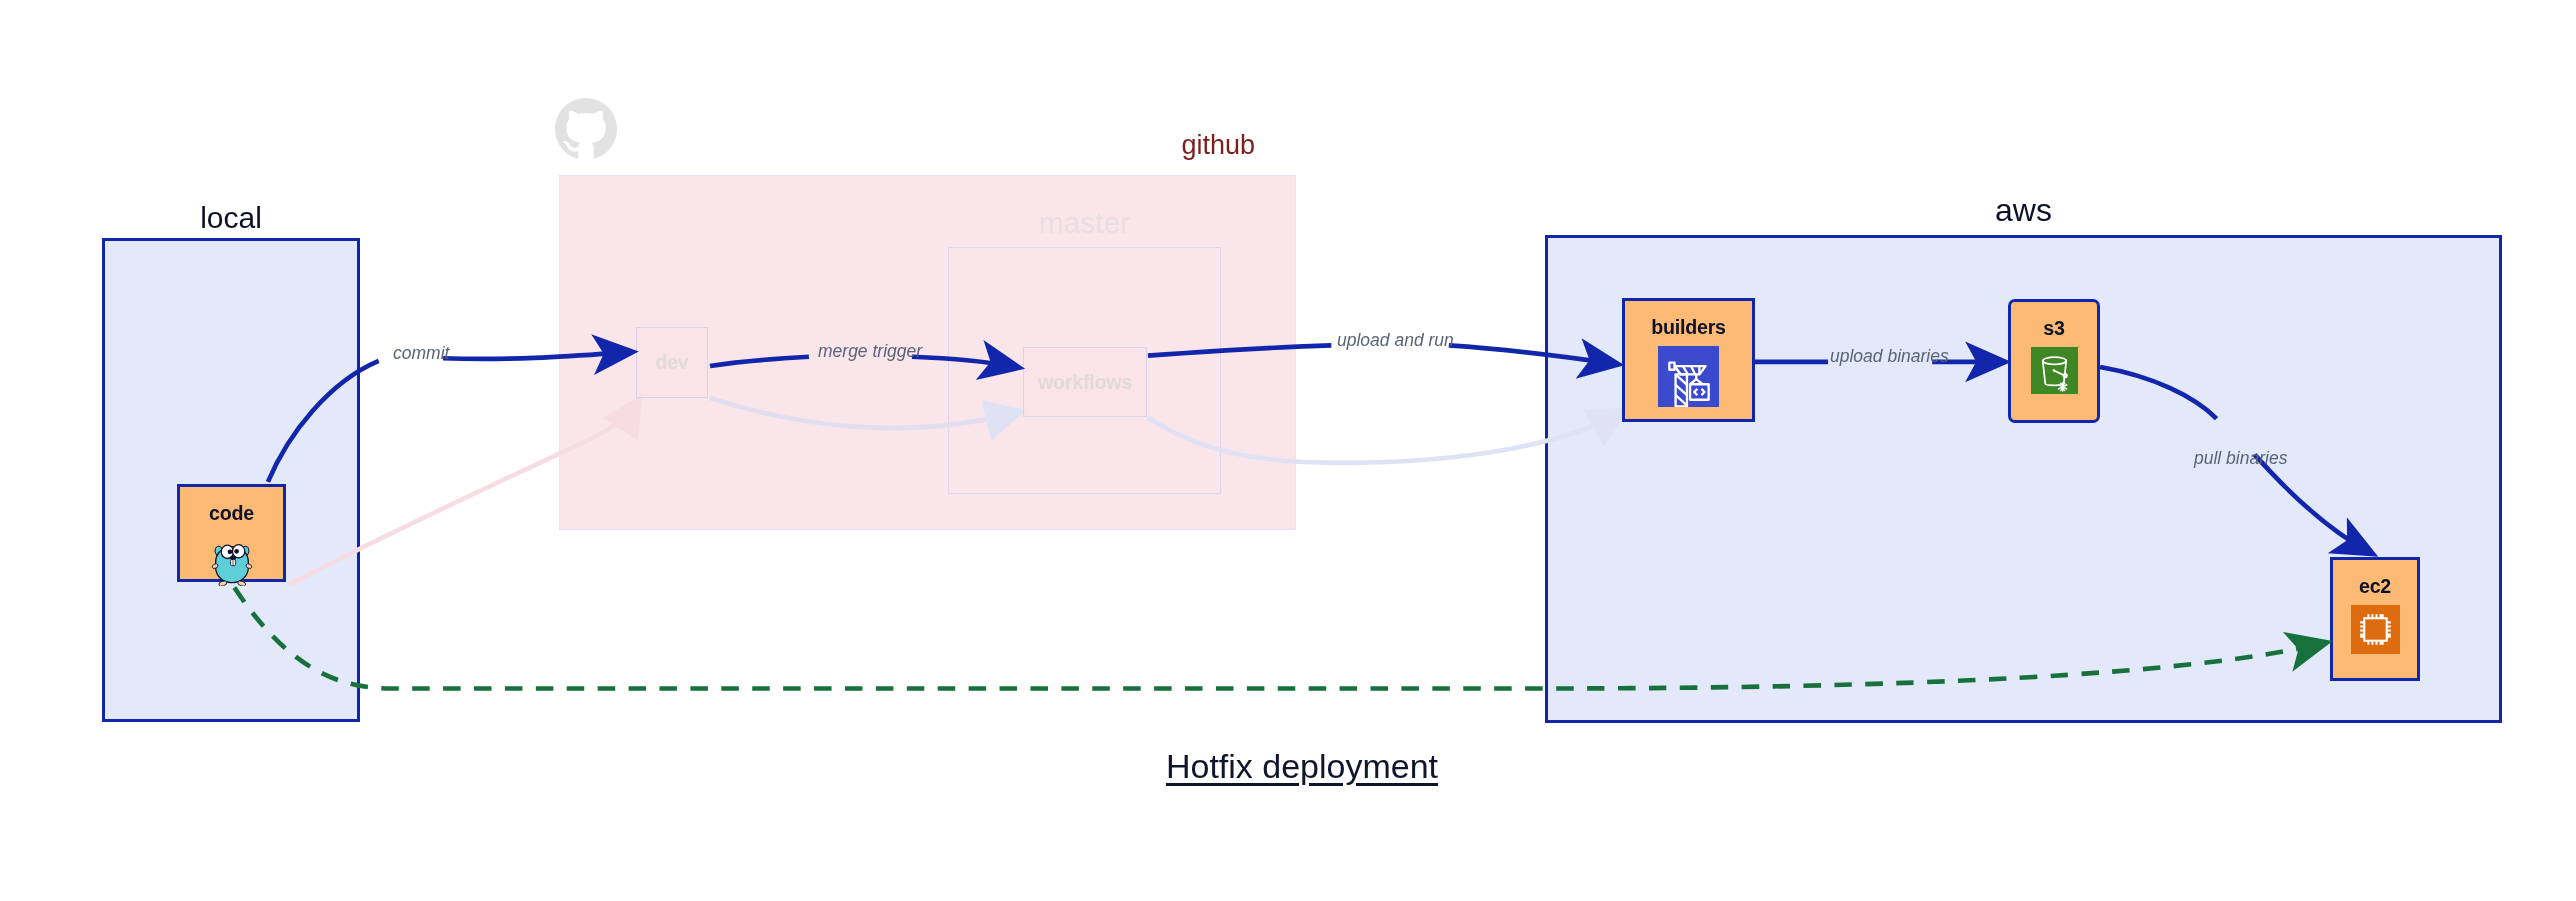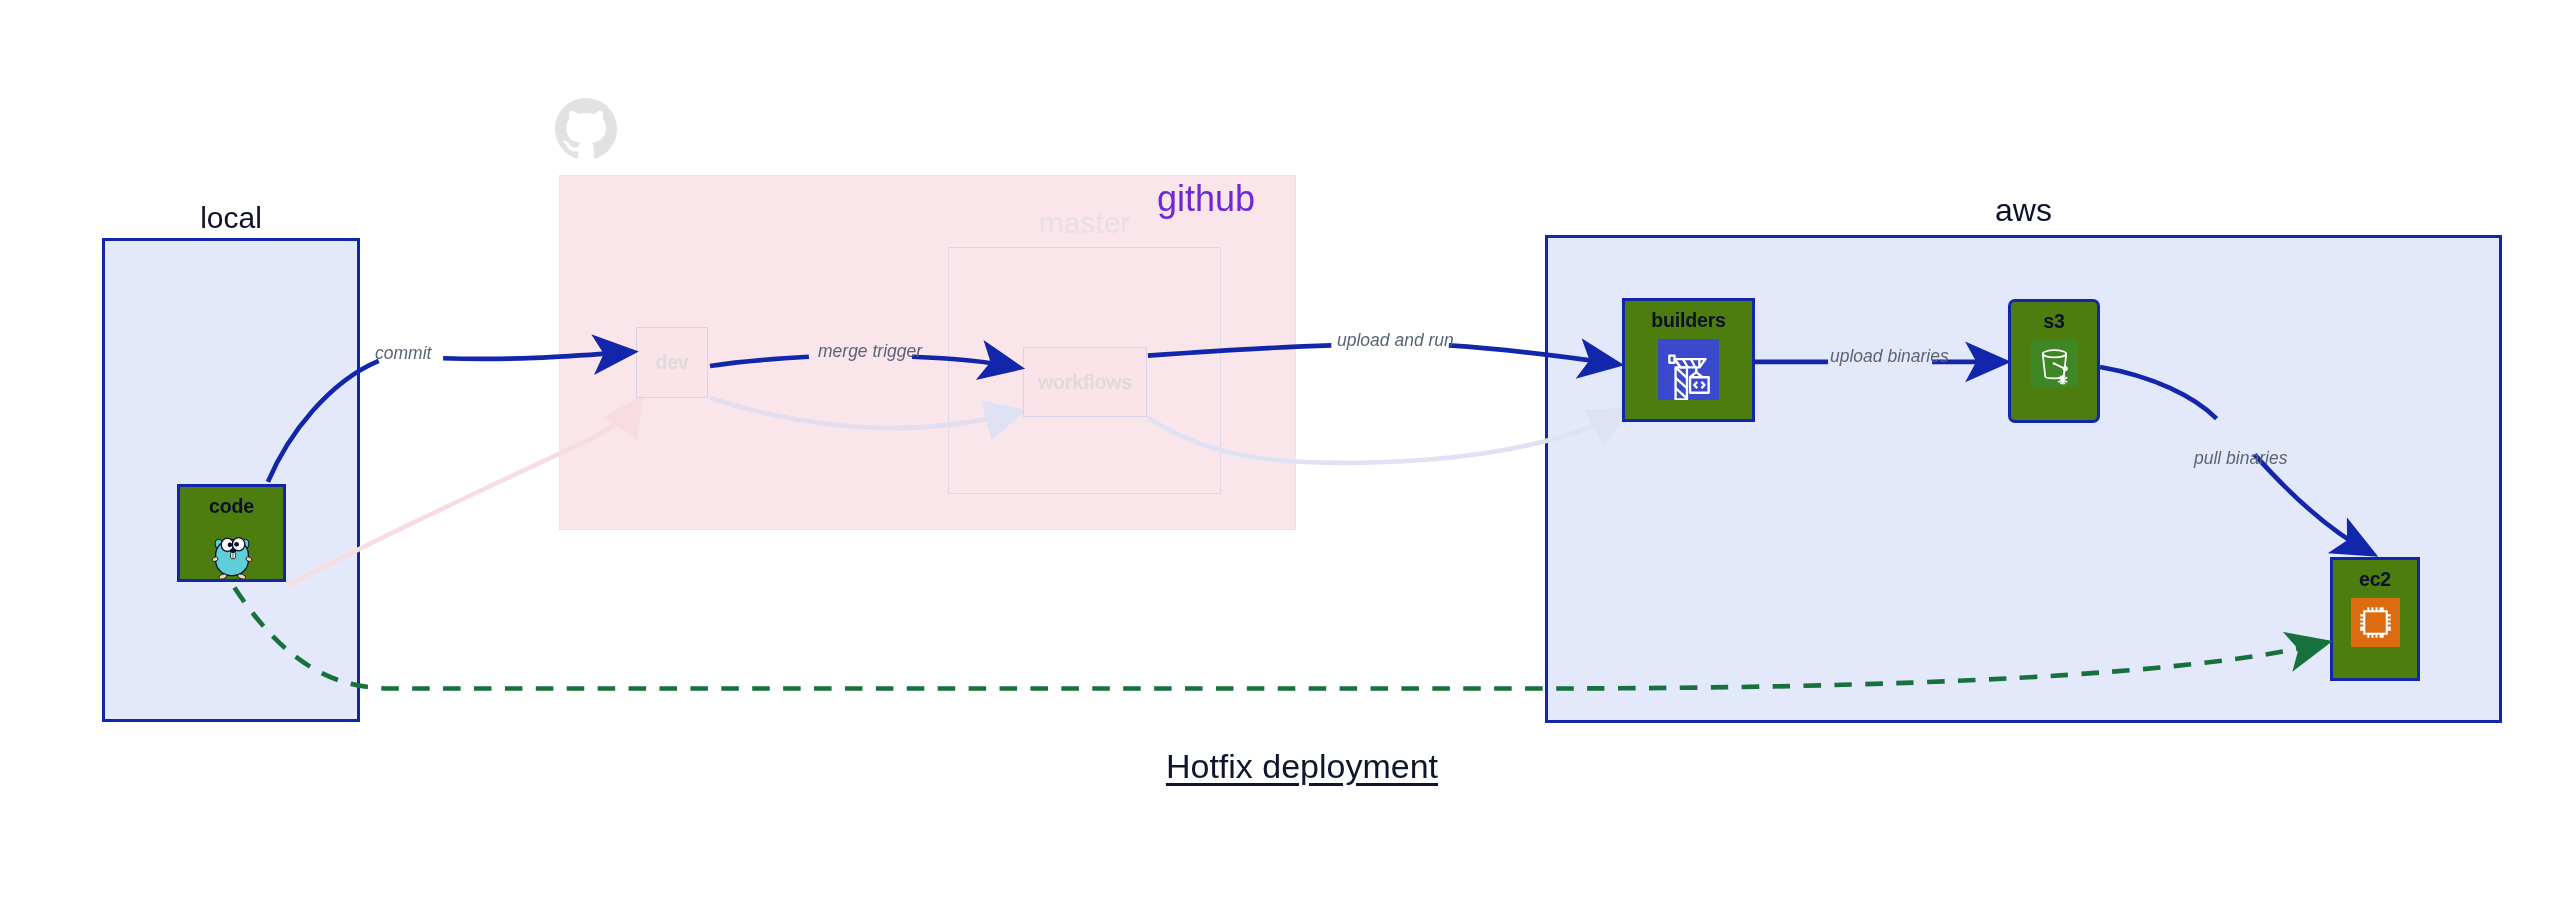--- a/index.html
+++ b/index.html
@@ -33,22 +33,22 @@
   .lbl-local {
     left: 102px; top: 192px; width: 258px;
     font-size: 30px; color: #0d1028; margin-top: 9px;
   }
   .grp-github {
     left: 559px; top: 175px; width: 737px; height: 355px;
     background: #fae5ea; border: 1.5px solid #e6e4f3;
   }
   .lbl-github {
     left: 559px; top: 130px; width: 737px;
-    font-size: 36px; color: #6d28d9;
-    text-align: right; padding-right: 41px; box-sizing: border-box; margin-top: 48px;
+    font-size: 27px; color: #7f1d1d;
+    text-align: right; padding-right: 41px; box-sizing: border-box;
   }
   .grp-master {
     left: 948px; top: 247px; width: 273px; height: 247px;
     background: rgba(250,229,234,0.45); border: 1.5px solid #dcd7ea;
   }
   .lbl-master {
     left: 948px; top: 206px; width: 273px;
     font-size: 30px; color: #e8dfe3;
   }
   .grp-aws {
@@ -56,26 +56,26 @@
     background: #e3e8fb; border: 3.1px solid #1226ac;
   }
   .lbl-aws {
     left: 1545px; top: 192px; width: 957px;
     font-size: 32px; color: #0d1028;
   }
   
   .node {
     position: absolute;
     box-sizing: border-box;
-    background: #4d7c0f;
+    background: #fdba74;
     border: 3.1px solid #1226ac;
     display: flex;
     flex-direction: column;
     align-items: center;
-    padding-top: 8px;
+    padding-top: 15px;
   }
   .node-title {
     font-size: 19.6px;
     font-weight: 700;
     color: #0d1028;
     letter-spacing: -0.2px;
     white-space: nowrap;
   }
   .node-icon {
     margin-top: 7.2px;
@@ -276,21 +276,21 @@
 
     <path d="M 3406 702 L 3548 702" fill="none" stroke="#1226ac" stroke-width="9"></path>
     <path d="M 3750 702 L 3886 702" fill="none" stroke="#1226ac" stroke-width="9" marker-end="url(#ah-blue)"></path>
 
     <path d="M 4076 712 C 4180 730 4260 770 4302 812" fill="none" stroke="#1226ac" stroke-width="9"></path>
     <path d="M 4376 882 C 4450 965 4530 1035 4600 1072" fill="none" stroke="#1226ac" stroke-width="9" marker-end="url(#ah-blue)"></path>
 
     <path d="M 455 1140 C 560 1300 660 1336 760 1336 L 2980 1336 C 3700 1336 4250 1310 4510 1248" fill="none" stroke="#17713c" stroke-width="9" stroke-dasharray="34 26" marker-end="url(#ah-green)"></path>
   </svg>
 
-  <div class="edge-label" style="left:375px; top:343px;">commit</div>
+  <div class="edge-label" style="left:393px; top:343px;">commit</div>
   <div class="edge-label" style="left:818px; top:341px;">merge trigger</div>
   <div class="edge-label" style="left:1337px; top:330px;">upload and run</div>
   <div class="edge-label" style="left:1830px; top:346px;">upload binaries</div>
   <div class="edge-label" style="left:2194px; top:404px;margin-top:44px;">pull binaries</div>
 
   <div class="diagram-title">Hotfix deployment</div>
 
 </div>
 
 

